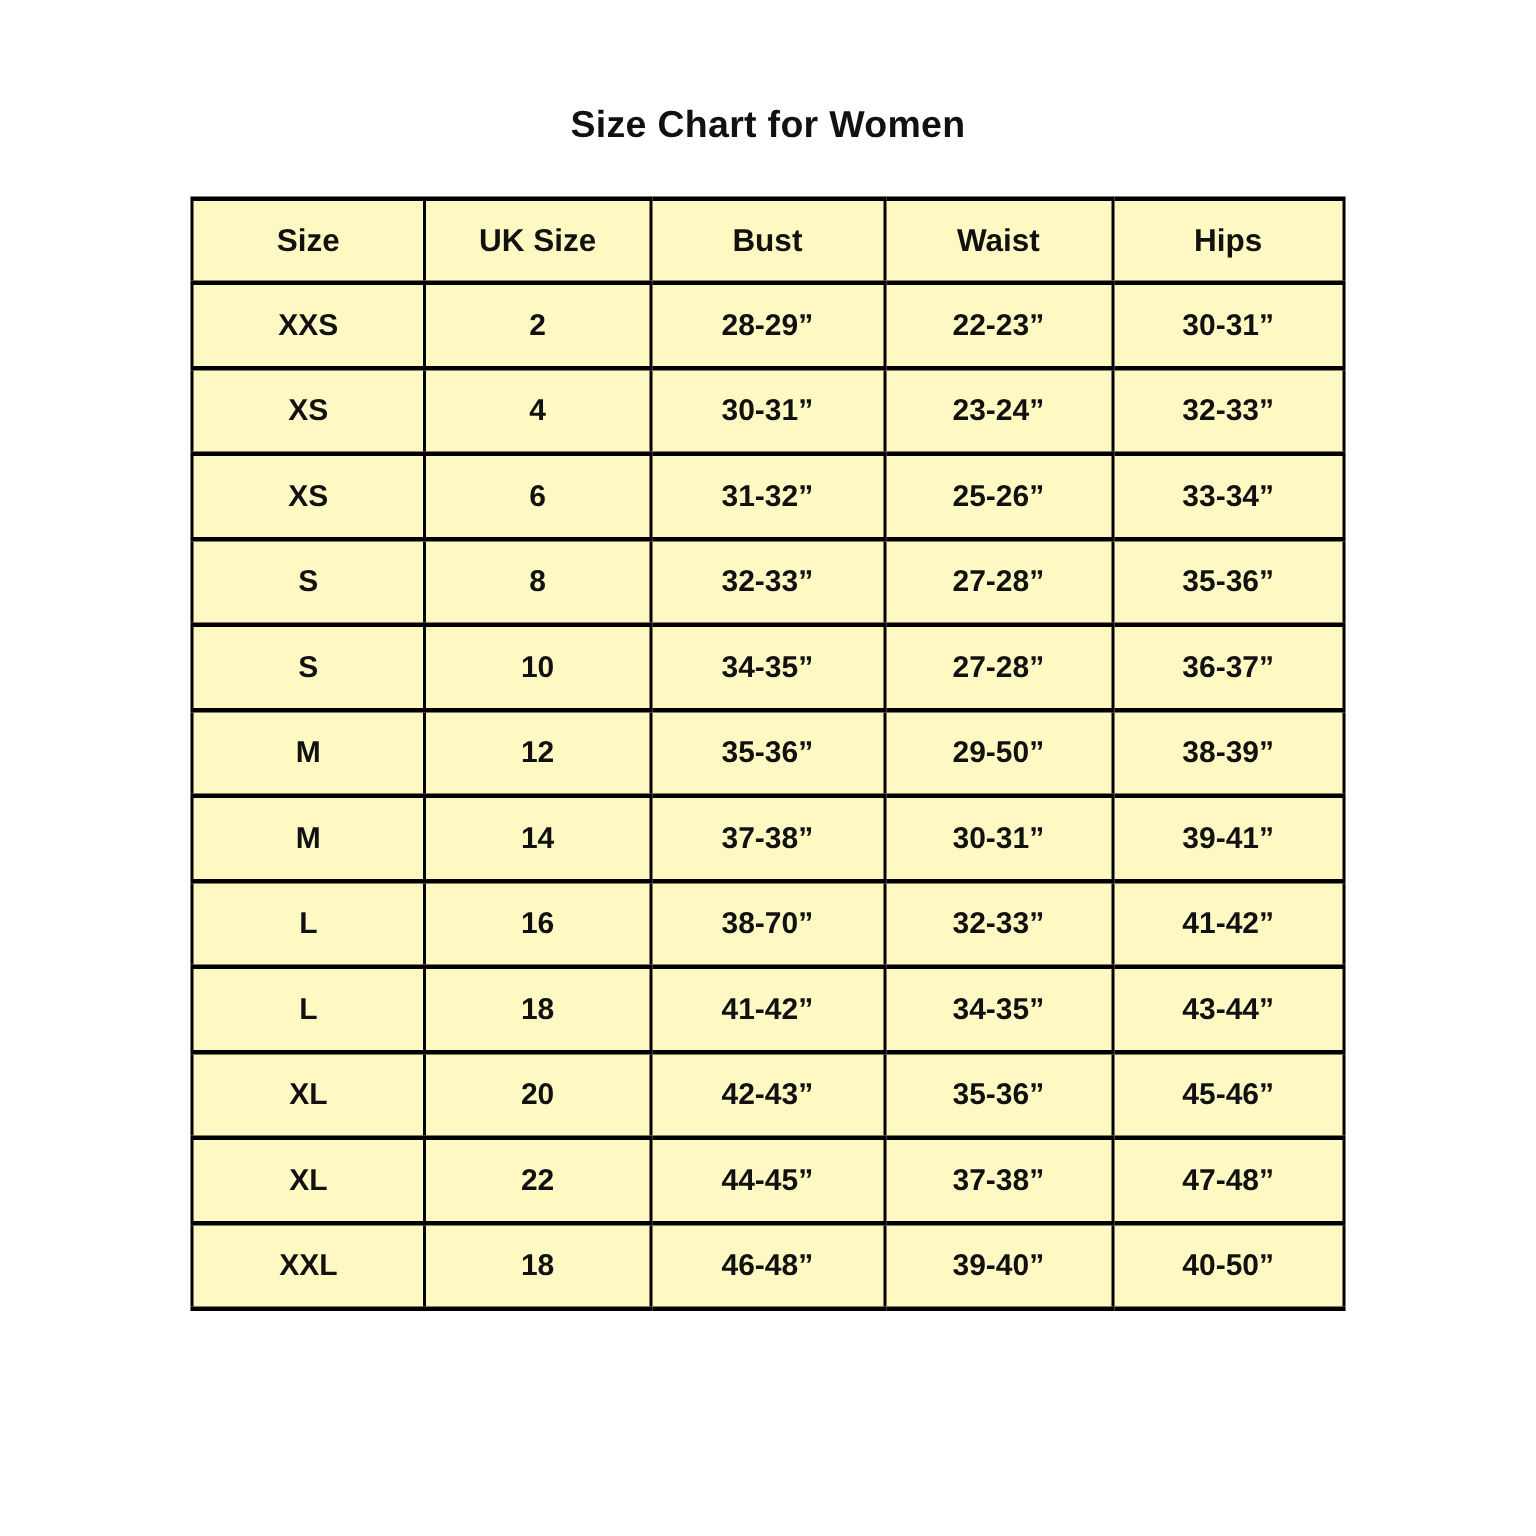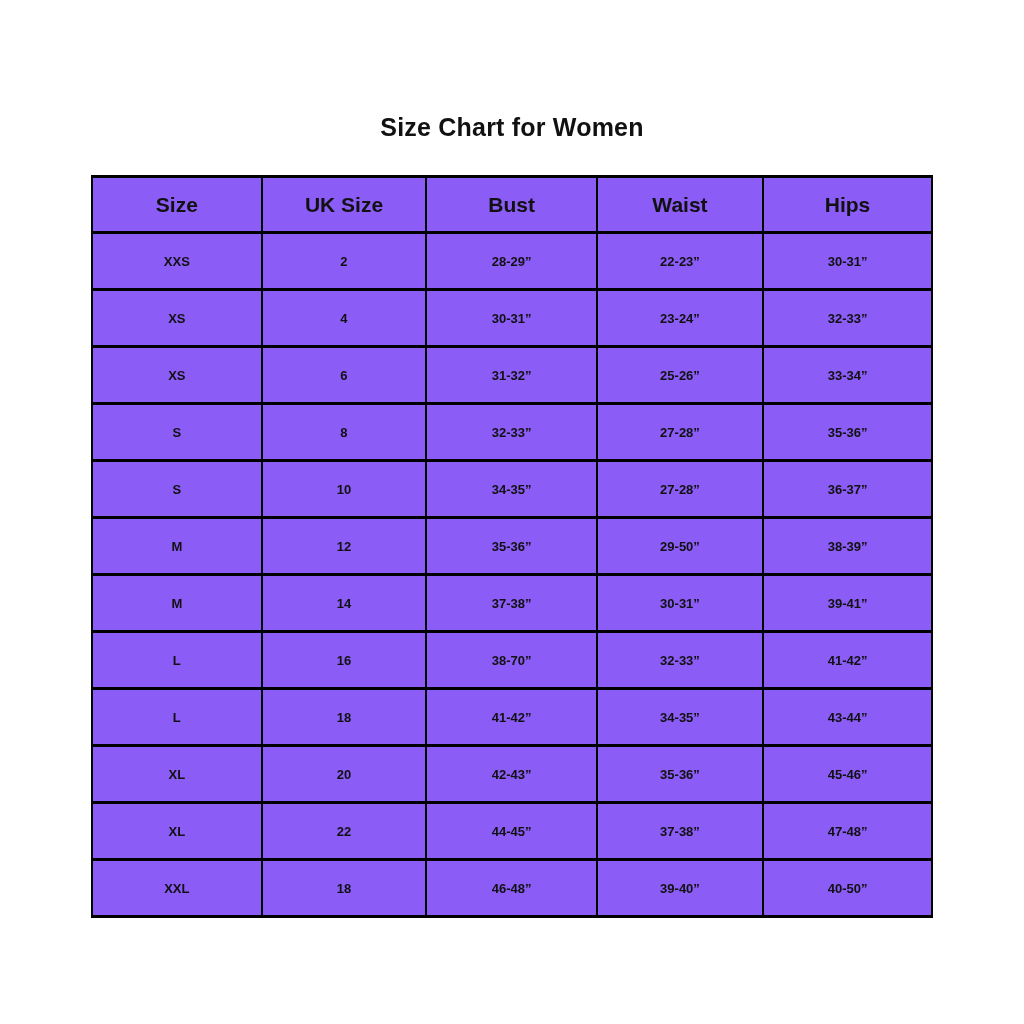--- a/index.html
+++ b/index.html
@@ -11,53 +11,53 @@
     font-family: "Liberation Sans", sans-serif;
     color: #111111;
   }
   .page {
     width: 1024px;
     height: 1024px;
     box-sizing: border-box;
     background: #ffffff;
   }
   .title {
-    padding-top: 113px;
+    padding-top: 69px;
     margin: 0 0 0 0;
     text-align: center;
     font-size: 25px;
     font-weight: bold;
     color: #111111;
     letter-spacing: 0.2px;
   }
   table.size-chart {
-    width: 842px;
+    width: 770px;
     margin: 33px auto 2px auto;
     border-collapse: collapse;
     table-layout: fixed;
-    background: #8b5cf6;
+    background: #fef9c3;
   }
   table.size-chart th,
   table.size-chart td {
     border: 2px solid #000000;
     border-top-width: 3px;
     border-bottom-width: 3px;
     text-align: center;
     vertical-align: middle;
     font-weight: bold;
     color: #111111;
     padding: 0;
   }
   table.size-chart th {
     height: 53px;
     font-size: 21px;
   }
   table.size-chart td {
     height: 54px;
-    font-size: 13px;
+    font-size: 20px;
   }
   col.c-size  { width: 20.2%; }
   col.c-uk    { width: 19.6%; }
   col.c-bust  { width: 20.3%; }
   col.c-waist { width: 19.8%; }
   col.c-hips  { width: 20.1%; }
 </style>
 </head>
 <body>
 

